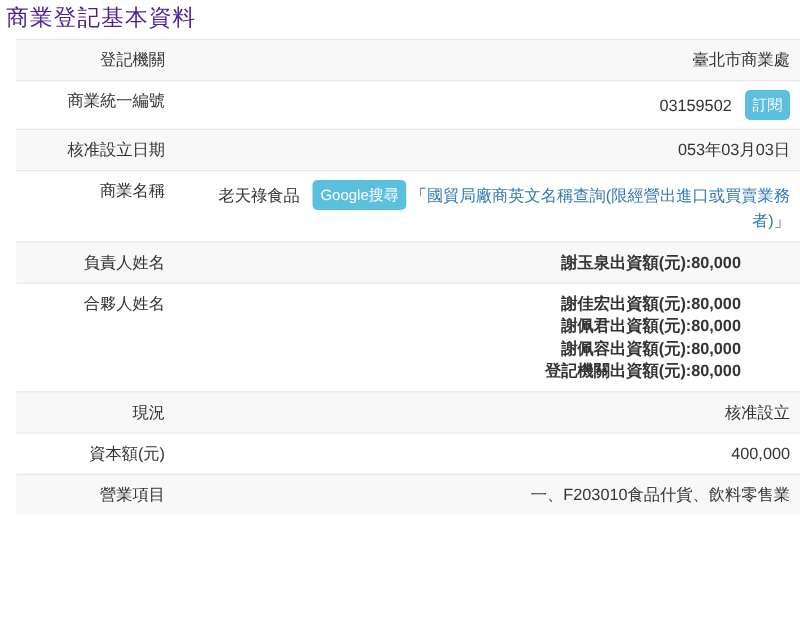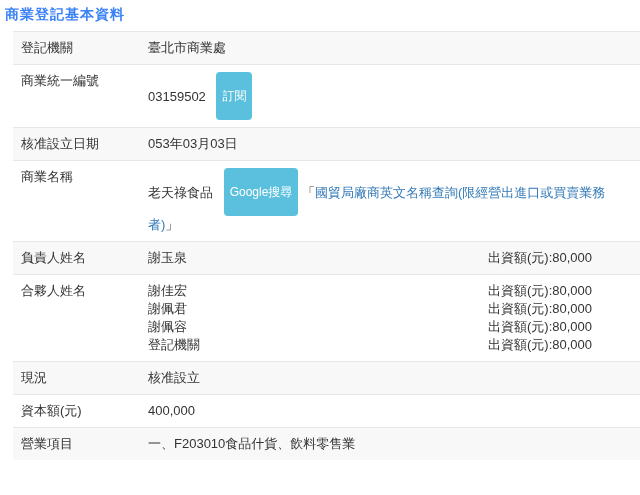--- a/index.html
+++ b/index.html
@@ -5,65 +5,65 @@
   * { box-sizing: border-box; margin: 0; padding: 0; }
   html, body {
     width: 640px; height: 495px;
     background: #ffffff;
     font-family: "Liberation Sans", "DejaVu Sans", sans-serif;
     color: #333;
     overflow: hidden;
   }
   .page { width: 640px; height: 495px; }
   h1.page-title {
-    font-size: 14px;
-    font-weight: bold;
-    color: #3b82f6;
+    font-size: 18px;
+    font-weight: normal;
+    color: #4c1d95;
     letter-spacing: 1px;
     margin: 3px 0 0 5px;
     line-height: 22px;
   }
   table.info-table {
     border-collapse: collapse;
     width: 627px;
     margin-left: 13px;
     margin-top: 6px;
     font-size: 13px;
     table-layout: fixed;
   }
-  table.info-table tr { border-top: 1px solid #e7e7e7; }
+  table.info-table tr { border-top: 1px solid #e7e7e7; text-align: right; }
   table.info-table tr:nth-child(odd) { background: #f8f8f8; }
   td {
     padding: 7px 8px;
     vertical-align: top;
     line-height: 18px;
     color: #333;
   }
   td.lbl { width: 127px; }
   td.val { }
   .badge {
     display: inline-block;
     background: #5bc0de;
     color: #ffffff;
     border-radius: 4px;
-    padding: 16px 6px;
+    padding: 4px 6px;
     font-size: 12px;
     line-height: 16px;
     margin-left: 7px;
     vertical-align: 1px;
     cursor: pointer;
     white-space: nowrap;
   }
   .quote { color: #333; }
   a.ext-link {
     color: #337ab7;
     text-decoration: none;
     cursor: pointer;
   }
-  .pair { display: flex; }
+  .pair { display: flex; font-weight: bold; }
   .pair .name { width: 340px; flex: 0 0 340px; }
   .pair .contrib { white-space: nowrap; }
 </style>
 </head>
 <body>
 
 <div class="page">
 
   <h1 class="page-title">商業登記基本資料</h1>
 

